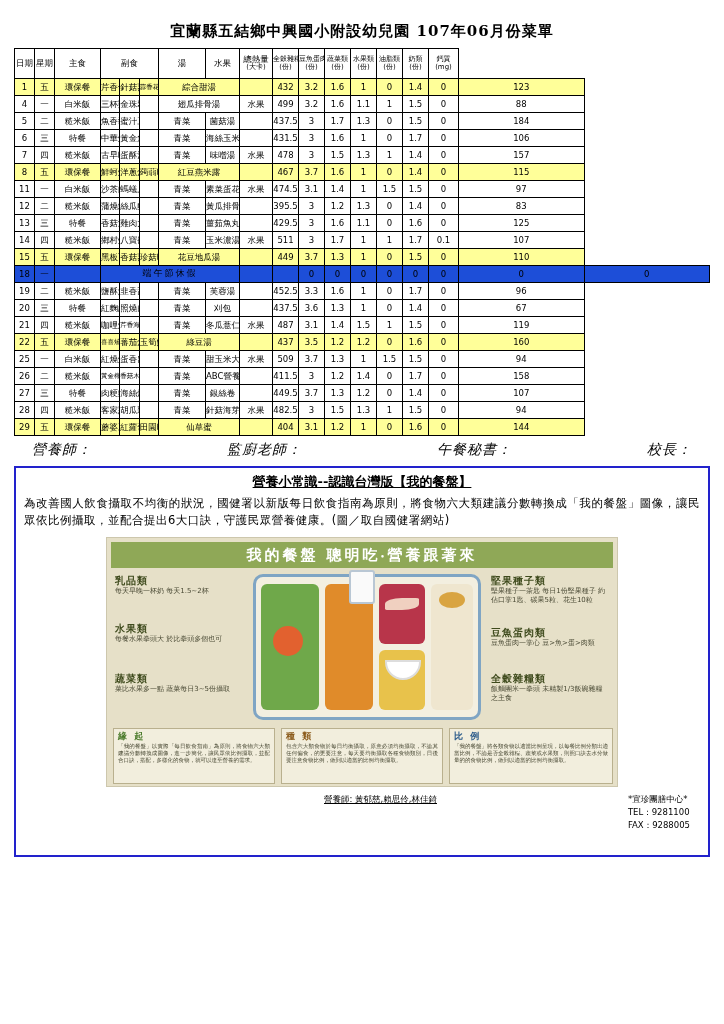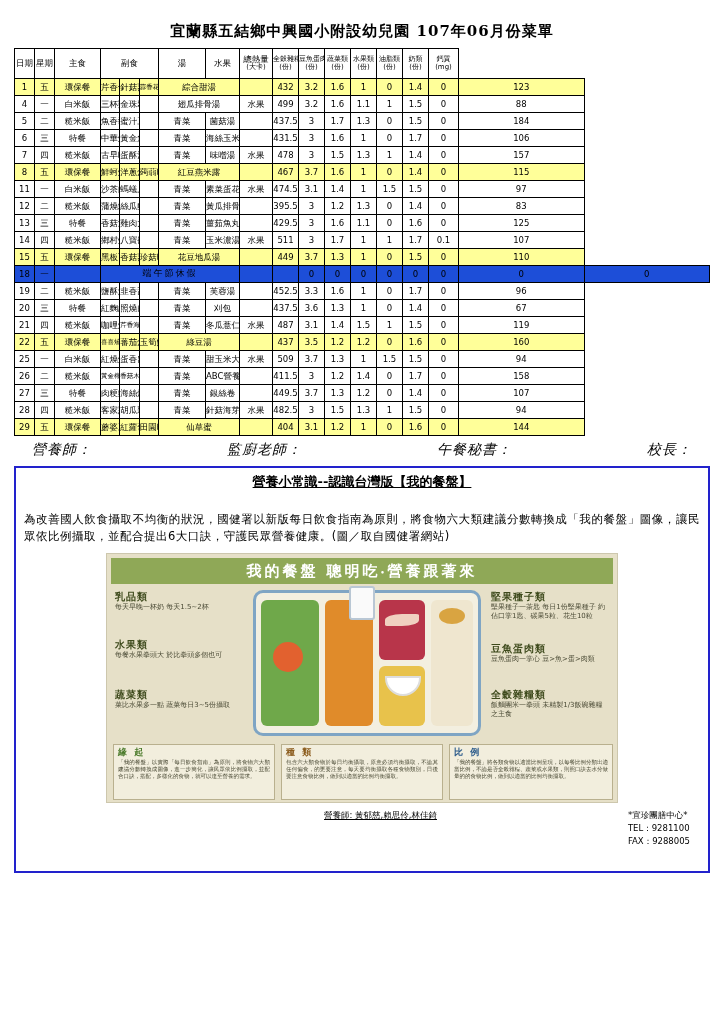--- a/index.html
+++ b/index.html
@@ -71,21 +71,21 @@
   .info-box {
     border: 2px solid #2222cc;
     padding: 5px 8px 8px 8px;
     margin-top: 1px;
   }
   .info-title {
     text-align: center;
     font-weight: bold;
     font-size: 13px;
     text-decoration: underline;
-    margin-bottom: 20px;
+    margin-bottom: 4px;
     font-family: "DejaVu Serif", "Liberation Serif", serif;
   }
   .info-body {
     font-size: 11.5px;
     line-height: 1.5;
     letter-spacing: 0.5px;
     text-align: justify;
   }
 
   

